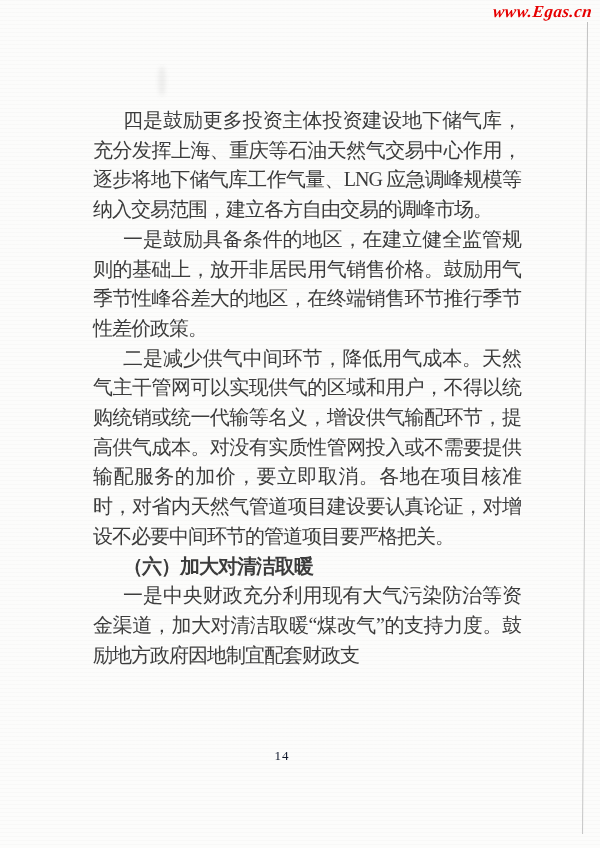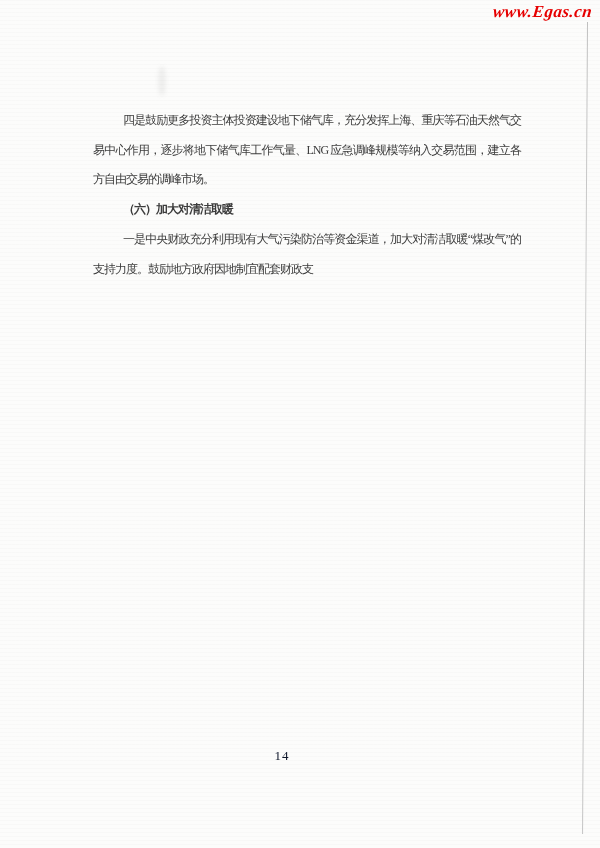--- a/index.html
+++ b/index.html
@@ -50,21 +50,21 @@
     background: rgba(120,120,120,0.10);
     border-radius: 50%;
     filter: blur(2px);
   }
 
   .text-block {
     position: absolute;
     left: 93px;
     top: 106px;
     width: 428px;
-    font-size: 12px;
+    font-size: 20px;
     line-height: 29.7px;
     letter-spacing: -1px;
     text-align: justify;
     text-justify: inter-character;
     color: #3c3c3c;
   }
 
   .text-block p {
     margin: 0;
     padding: 0;
@@ -93,21 +93,23 @@
 <div class="watermark" style="color: rgb(230, 0, 0);">www.Egas.cn</div>
 
 <div class="scan-line"></div>
 <div class="scan-smudge"></div>
 
 <div class="text-block" style="color: rgb(60, 60, 60);">
 
     <p class="para body">四是鼓励更多投资主体投资建设地下储气库，充分发挥上海、重庆等石油天然气交易中心作用，逐步将地下储气库工作气量、LNG 应急调峰规模等纳入交易范围，建立各方自由交易的调峰市场。</p>
 
 
+    <p class="para body">一是鼓励具备条件的地区，在建立健全监管规则的基础上，放开非居民用气销售价格。鼓励用气季节性峰谷差大的地区，在终端销售环节推行季节性差价政策。</p>
 
+    <p class="para body">二是减少供气中间环节，降低用气成本。天然气主干管网可以实现供气的区域和用户，不得以统购统销或统一代输等名义，增设供气输配环节，提高供气成本。对没有实质性管网投入或不需要提供输配服务的加价，要立即取消。各地在项目核准时，对省内天然气管道项目建设要认真论证，对增设不必要中间环节的管道项目要严格把关。</p>
 
 
     <p class="para heading">（六）加大对清洁取暖</p>
 
     <p class="para body">一是中央财政充分利用现有大气污染防治等资金渠道，加大对清洁取暖“煤改气”的支持力度。鼓励地方政府因地制宜配套财政支</p>
   </div>
 
 <div class="page-number">14</div>
 
 </body></html>

